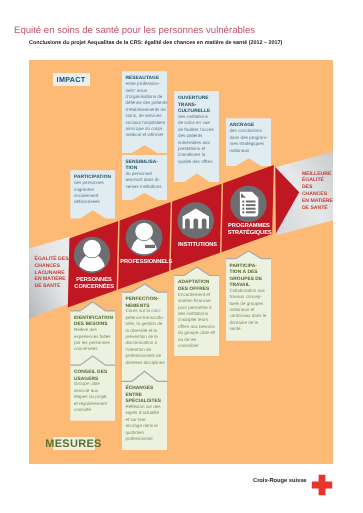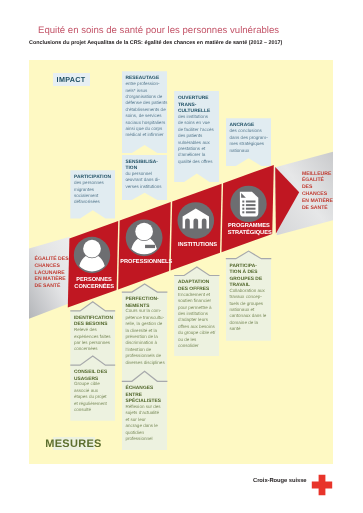--- a/index.html
+++ b/index.html
@@ -1,21 +1,21 @@
 <!DOCTYPE html>
 <html><head>
 <meta charset="utf-8">
 <style>
   html,body{margin:0;padding:0;background:#ffffff;}
   body{width:363px;height:513px;font-family:"Liberation Sans",sans-serif;overflow:hidden;
        -webkit-font-smoothing:antialiased;text-rendering:geometricPrecision;}
   .page{position:relative;width:363px;height:513px;background:#fff;}
-  .title{position:absolute;left:38px;top:25px;font-size:9.6px;color:#c4566a;font-weight:400;white-space:nowrap;}
+  .title{position:absolute;left:14px;top:25px;font-size:9.6px;color:#c4566a;font-weight:400;white-space:nowrap;}
   .subtitle{position:absolute;left:29px;top:39.5px;font-size:5.4px;color:#231f20;font-weight:700;white-space:nowrap;}
-  .panel{position:absolute;left:29px;top:60px;width:304px;height:404px;background:#fef9c3;overflow:hidden;}
+  .panel{position:absolute;left:29px;top:60px;width:304px;height:404px;background:#fdba74;overflow:hidden;}
   .panel > svg.diagram{position:absolute;left:0;top:0;}
   .panel > svg.seplayer{position:absolute;left:0;top:0;pointer-events:none;}
 
   .tagbox{position:absolute;display:flex;align-items:center;justify-content:center;}
   .tagbox span{font-weight:700;letter-spacing:0.3px;}
   .impact-box{left:23.5px;top:12.5px;width:37px;height:13px;background:#e7eff3;}
   .impact-box span{font-size:7.2px;color:#1d4e63;}
   .mesures-box{left:23.5px;top:377px;width:42px;height:13px;background:#edf2e0;}
   .mesures-box span{font-size:11px;color:#5d6f30;}
 

